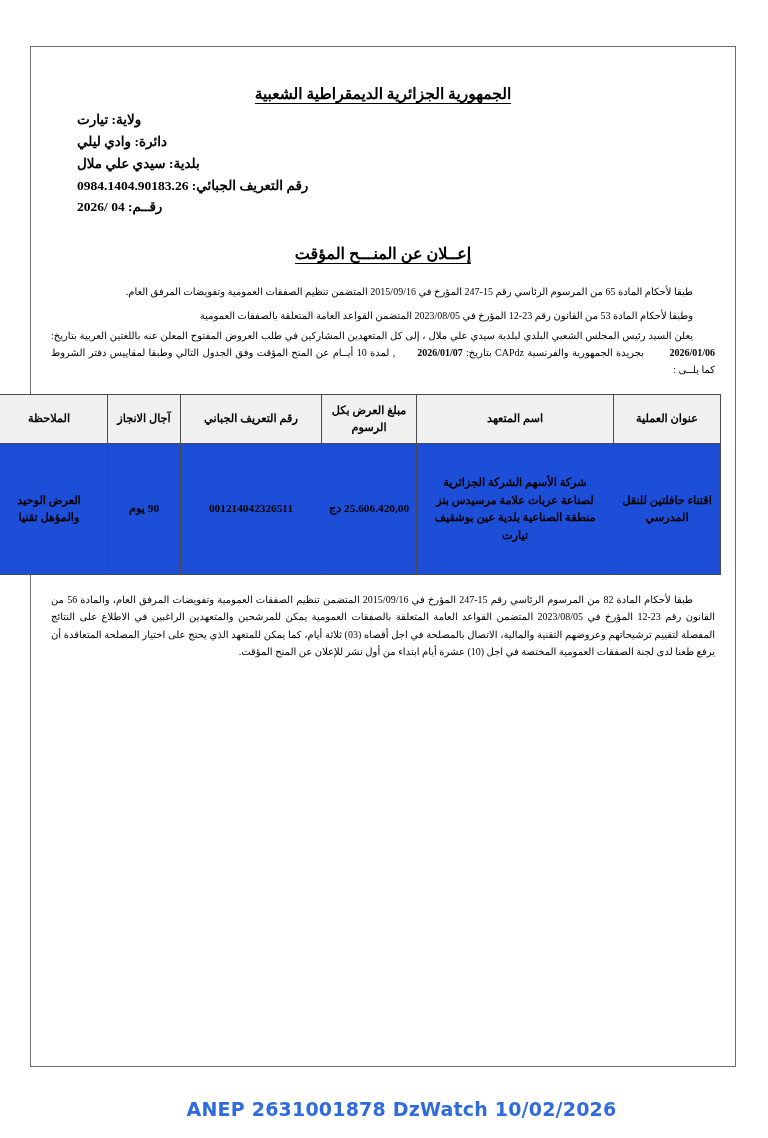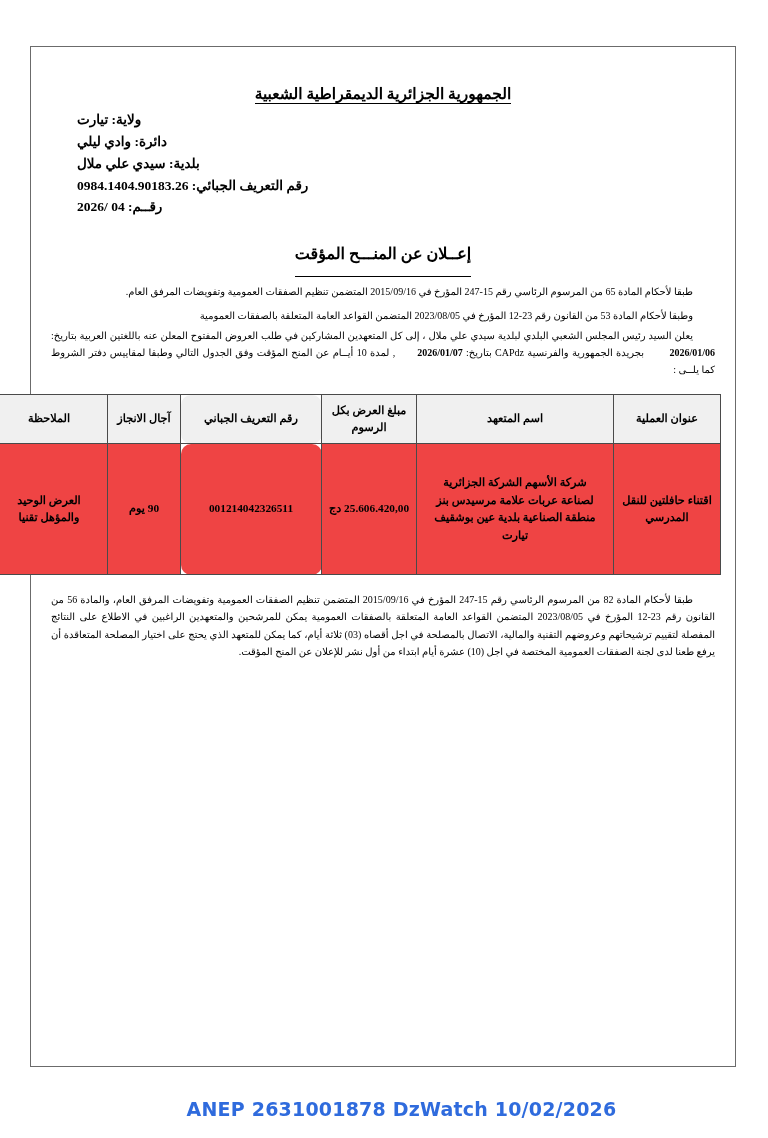--- a/index.html
+++ b/index.html
@@ -68,21 +68,21 @@
   .main-title {
     text-align: center;
     font-weight: bold;
     font-size: 16px;
     margin-top: 26px;
     margin-bottom: 4px;
     letter-spacing: 1.5px;
   }
   .main-title span {
     border-bottom: 1.4px solid #000;
-    padding-bottom: 14px;
+    padding-bottom: 1px;
   }
 
   
   .para {
     font-size: 10px;
     line-height: 1.72;
     text-align: justify;
     text-align-last: right;
     margin: 0 6px 7px 6px;
     text-indent: 22px;
@@ -119,28 +119,28 @@
     font-size: 11.3px;
     padding: 4px 3px;
     line-height: 1.55;
   }
   .award-table thead th {
     background: #f0f0f0;
     font-weight: bold;
     height: 40px;
   }
   .award-table tbody td {
-    background: #ef4444;
+    background: #1d4ed8;
     height: 122px;
     font-weight: bold;
   }
   .col-op     { width: 100px; }
   .col-bidder { width: 190px; }
   .col-amount { width: 88px;  }
-  .col-tax    { width: 134px; border-radius: 10px; }
+  .col-tax    { width: 134px; }
   .col-delay  { width: 66px;  }
   .col-note   { width: 110px; }
 
   .cell-lines div { white-space: nowrap; }
   .amount-cell {
     direction: rtl;
     white-space: nowrap;
     font-size: 11.6px;
   }
   .tax-cell {

